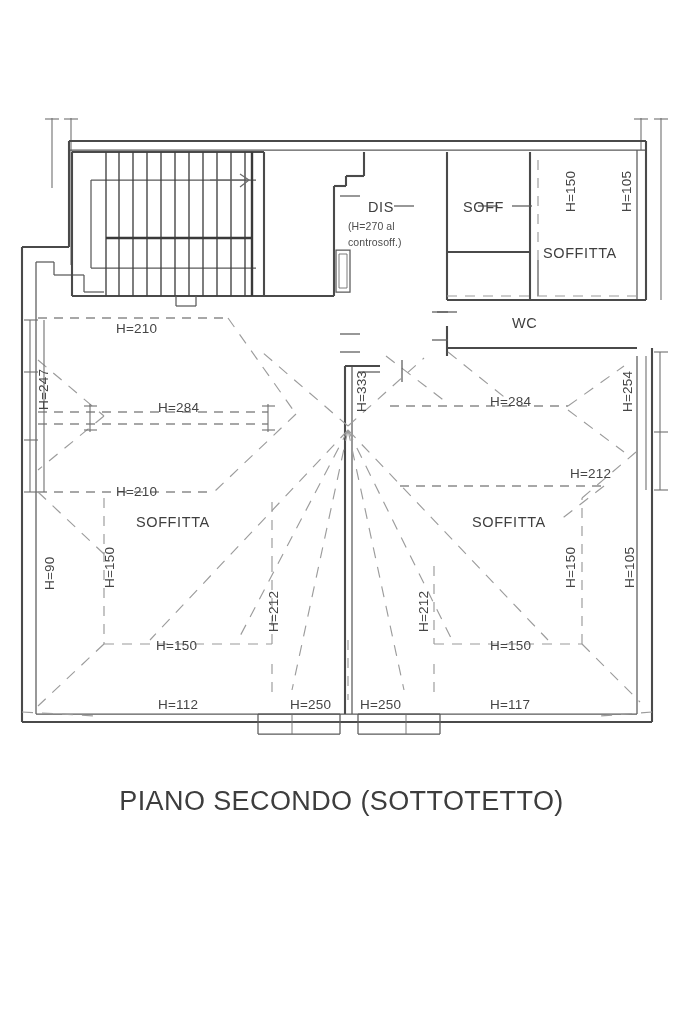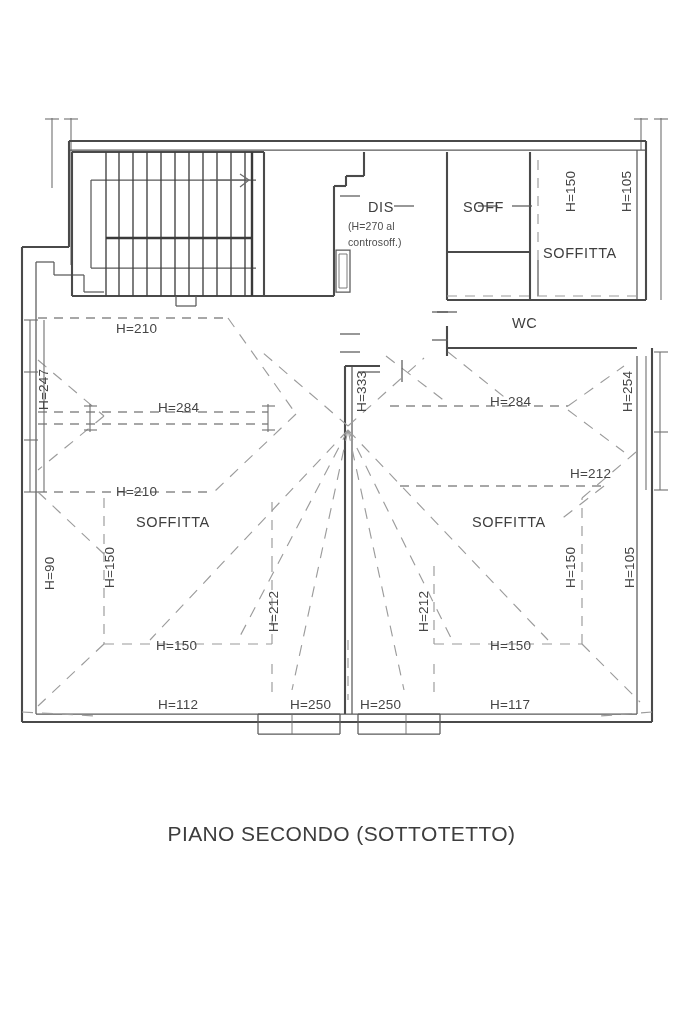--- a/index.html
+++ b/index.html
@@ -56,25 +56,25 @@
   }
   text.lbl-small {
     font-family: "Liberation Sans", sans-serif;
     fill: #4d4d4d;
     font-size: 10.5px;
     letter-spacing: 0.1px;
   }
   #caption {
     position: absolute;
     left: 0;
-    top: 822px;
+    top: 786px;
     width: 683px;
     text-align: center;
     font-family: "Liberation Sans", sans-serif;
-    font-size: 21px;
+    font-size: 27px;
     letter-spacing: 0.4px;
     color: #3d3d3d;
     white-space: nowrap;
   }
 </style>
 </head>
 <body>
 
 <div id="plan-root">
 <svg id="floorplan" viewBox="0 0 683 1024" xmlns="http://www.w3.org/2000/svg">

